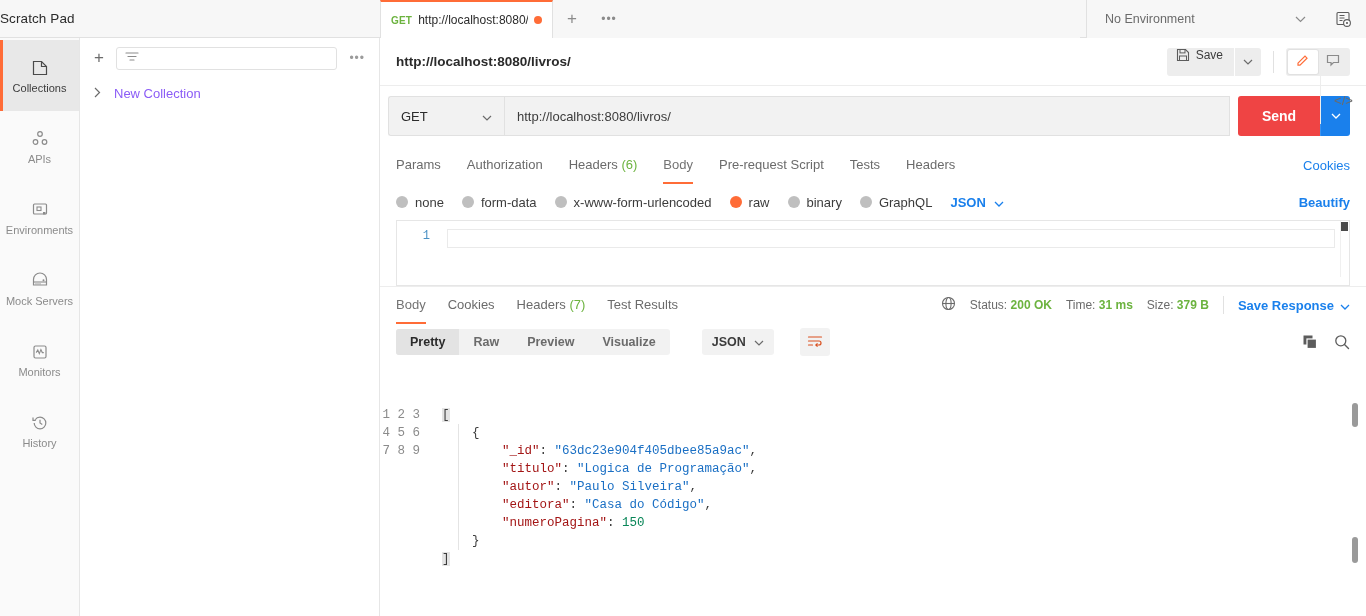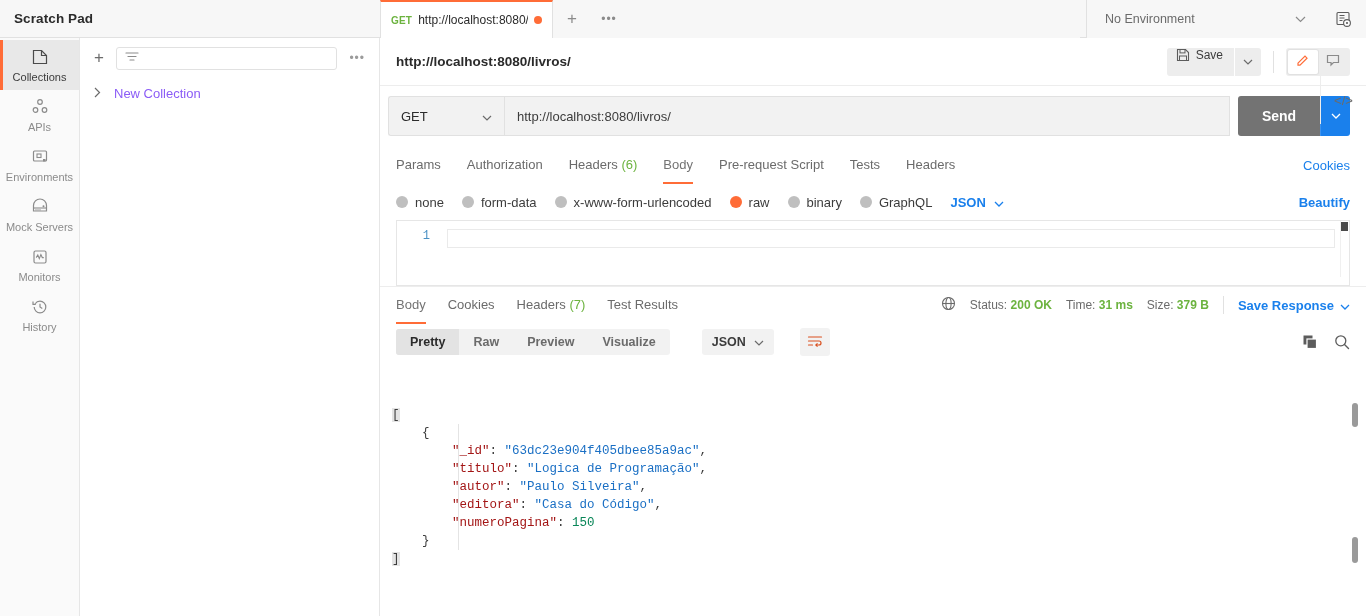--- a/index.html
+++ b/index.html
@@ -16,21 +16,21 @@
   .app { position: relative; width: 1366px; height: 616px; }
 
   
   .topbar {
     position: absolute; left: 0; top: 0; width: 1366px; height: 38px;
     background: #f7f7f7;
     border-bottom: 1px solid #e1e1e1;
     display: flex; align-items: center;
   }
   .scratch-title {
-    padding-left: 14px; font-size: 13.5px; font-weight: bold; color: #2b2b2b;
+    font-size: 13.5px; font-weight: normal; color: #2b2b2b;
     letter-spacing: .1px;
   }
   .topbar-btns { margin-left: auto; display: flex; gap: 6px; padding-right: 8px; }
   .tb-btn {
     background: #ededed; border: none; border-radius: 3px;
     padding: 5px 10px; font-size: 12px; color: #3c3c3c; cursor: pointer;
     font-family: inherit;
   }
 
   
@@ -70,21 +70,21 @@
   }
   .env-eye { width: 46px; display: flex; align-items: center; justify-content: center; cursor: pointer; }
 
   
   .rail {
     position: absolute; left: 0; top: 38px; width: 80px; height: 578px;
     background: #fafafa; border-right: 1px solid #e6e6e6;
     padding-top: 2px;
   }
   .rail-item {
-    height: 50px; display: flex; flex-direction: column;
+    height: 71px; display: flex; flex-direction: column;
     align-items: center; justify-content: center; gap: 4px;
     color: #8b8b8b; font-size: 11px; cursor: pointer; position: relative;
   }
   .rail-item.active { background: #e8e8e8; color: #3c3c3c; }
   .rail-item.active::before {
     content: ""; position: absolute; left: 0; top: 0; bottom: 0; width: 3px; background: #ff6c37;
   }
   .rail-item svg { display: block; }
 
   
@@ -146,21 +146,21 @@
     display: flex; align-items: center; justify-content: space-between;
     padding: 0 12px; font-size: 13px; color: #2b2b2b; cursor: pointer;
   }
   .url-box {
     flex: 1; height: 40px; background: #f2f2f2; border: 1px solid #e1e1e1;
     display: flex; align-items: center; padding: 0 12px;
     font-size: 13px; color: #3c3c3c; cursor: text;
   }
   .send-group { display: flex; margin-left: 8px; }
   .send-btn {
-    background: #737373; color: #fff; border: none; height: 40px; width: 82px;
+    background: #ef4444; color: #fff; border: none; height: 40px; width: 82px;
     font-size: 14px; font-weight: bold; border-radius: 3px 0 0 3px; cursor: pointer;
     font-family: inherit;
   }
   .send-caret {
     background: #1a80ec; color: #fff; border: none; height: 40px; width: 30px;
     border-radius: 0 3px 3px 0; border-left: 1px solid #3d93ef; cursor: pointer;
     display: flex; align-items: center; justify-content: center;
   }
 
   .req-tabs { display: flex; align-items: center; padding: 0 16px; height: 38px; gap: 26px; position: relative; }
@@ -569,20 +569,29 @@
               <circle cx="6.8" cy="6.8" r="5" fill="none" stroke="#5c5c5c" stroke-width="1.3"></circle>
               <path d="M10.5 10.5l4 4" stroke="#5c5c5c" stroke-width="1.4" stroke-linecap="round"></path>
             </svg>
           </span>
         </div>
       </div>
 
       <div class="code-view">
         <div class="fold-line"></div>
         <div class="code-flex">
+          <div class="code-gutter" id="resp-lines">1
+2
+3
+4
+5
+6
+7
+8
+9</div>
           <div class="code-body" id="resp-code"><span class="tk-pun bracket-hl">[</span>
     <span class="tk-pun">{</span>
         <span class="tk-key">"_id"</span><span class="tk-pun">:</span> <span class="tk-str">"63dc23e904f405dbee85a9ac"</span><span class="tk-pun">,</span>
         <span class="tk-key">"titulo"</span><span class="tk-pun">:</span> <span class="tk-str">"Logica de Programação"</span><span class="tk-pun">,</span>
         <span class="tk-key">"autor"</span><span class="tk-pun">:</span> <span class="tk-str">"Paulo Silveira"</span><span class="tk-pun">,</span>
         <span class="tk-key">"editora"</span><span class="tk-pun">:</span> <span class="tk-str">"Casa do Código"</span><span class="tk-pun">,</span>
         <span class="tk-key">"numeroPagina"</span><span class="tk-pun">:</span> <span class="tk-num">150</span>
     <span class="tk-pun">}</span>
 <span class="tk-pun bracket-hl">]</span></div>
         </div>

